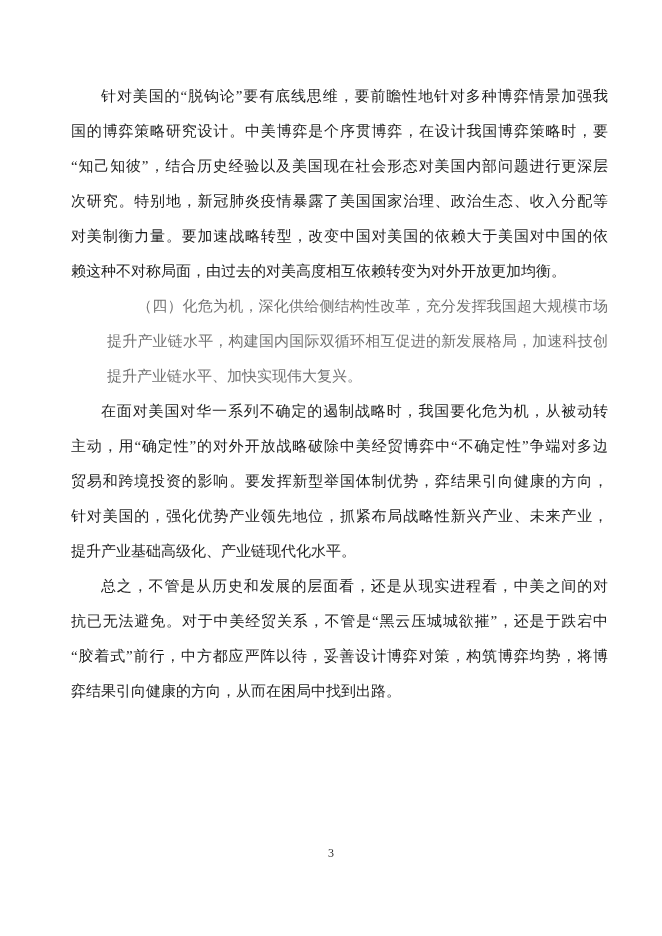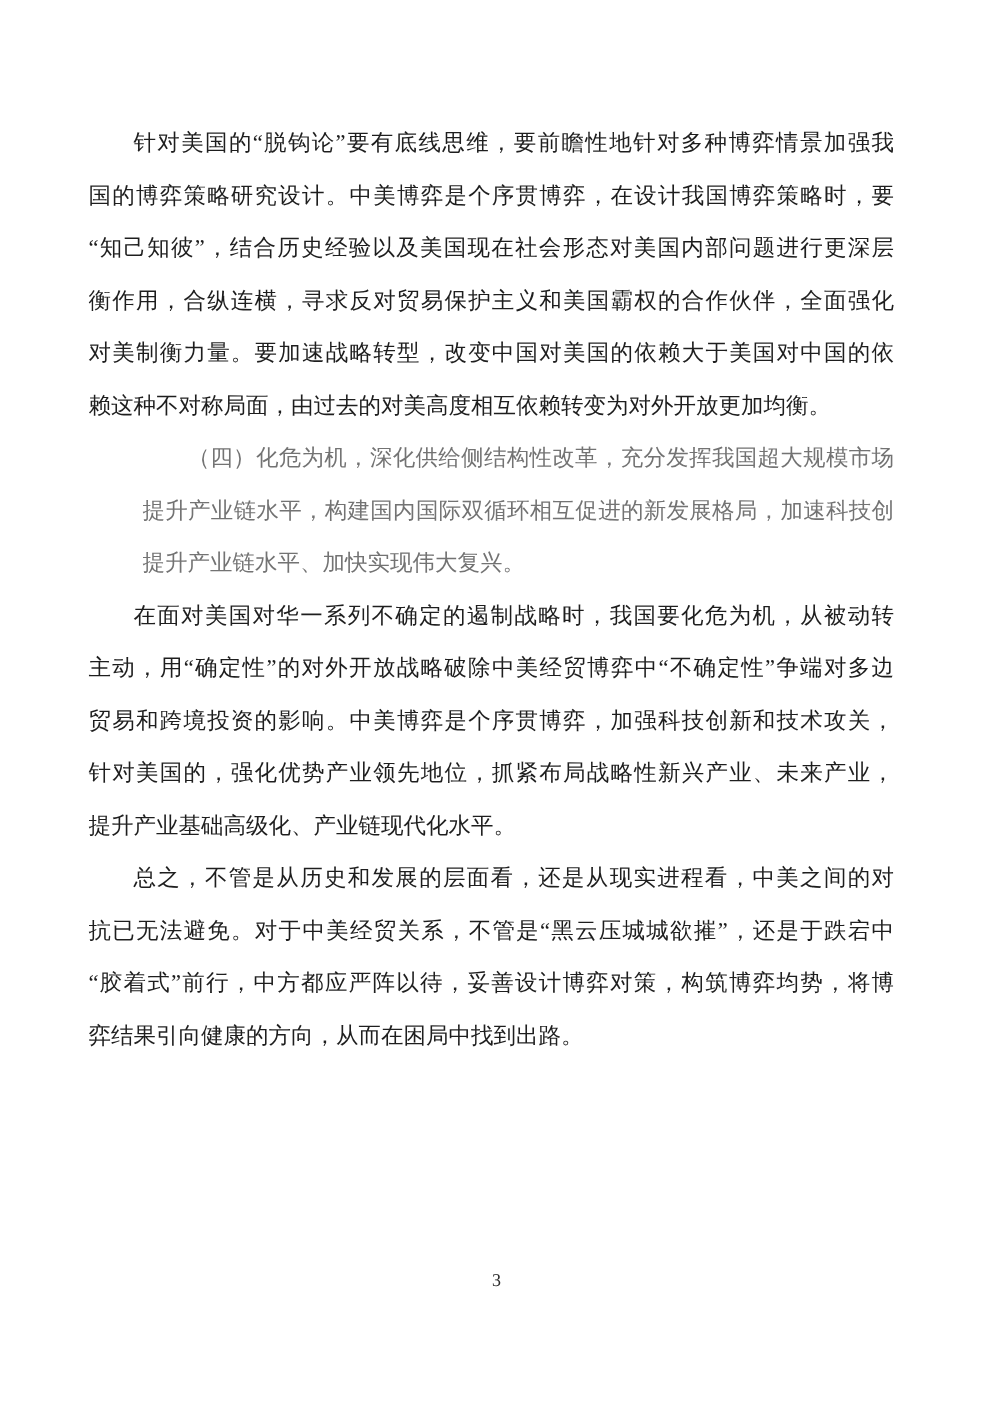--- a/index.html
+++ b/index.html
@@ -11,21 +11,21 @@
     position: relative;
     width: 662px;
     height: 936px;
     background: #ffffff;
     overflow: hidden;
     font-family: "Liberation Serif", "DejaVu Serif", serif;
     color: #1e1e1e;
   }
   .text-area {
     position: absolute;
-    left: 59px;
+    left: 71px;
     top: 79px;
     width: 537px;
   }
   .para {
     margin: 0;
     padding: 0;
   }
   .line {
     height: 35px;
     line-height: 35px;
@@ -64,35 +64,35 @@
 <body>
 
 <div class="page">
 
   <div class="text-area">
 
     <div class="para">
       <div class="line first">针对美国的“脱钩论”要有底线思维，要前瞻性地针对多种博弈情景加强我</div>
       <div class="line">国的博弈策略研究设计。中美博弈是个序贯博弈，在设计我国博弈策略时，要</div>
       <div class="line">“知己知彼”，结合历史经验以及美国现在社会形态对美国内部问题进行更深层</div>
-      <div class="line">衡作用，合纵连横，寻求反对贸易保护主义和美国霸权的合作伙伴，全面强化</div>
+      <div class="line">次研究。特别地，新冠肺炎疫情暴露了美国国家治理、政治生态、收入分配等</div>
       <div class="line">对美制衡力量。要加速战略转型，改变中国对美国的依赖大于美国对中国的依</div>
       <div class="line last">赖这种不对称局面，由过去的对美高度相互依赖转变为对外开放更加均衡。</div>
     </div>
 
     <div class="para heading">
       <div class="line first">（四）化危为机，深化供给侧结构性改革，充分发挥我国超大规模市场优</div>
       <div class="line">提升产业链水平，构建国内国际双循环相互促进的新发展格局，加速科技创新、</div>
       <div class="line last">提升产业链水平、加快实现伟大复兴。</div>
     </div>
 
     <div class="para">
       <div class="line first">在面对美国对华一系列不确定的遏制战略时，我国要化危为机，从被动转</div>
       <div class="line">主动，用“确定性”的对外开放战略破除中美经贸博弈中“不确定性”争端对多边</div>
-      <div class="line">贸易和跨境投资的影响。中美博弈是个序贯博弈，加强科技创新和技术攻关，</div>
+      <div class="line">贸易和跨境投资的影响。要发挥新型举国体制优势，弈结果引向健康的方向，</div>
       <div class="line">针对美国的，强化优势产业领先地位，抓紧布局战略性新兴产业、未来产业，</div>
       <div class="line last">提升产业基础高级化、产业链现代化水平。</div>
     </div>
 
     <div class="para">
       <div class="line first">总之，不管是从历史和发展的层面看，还是从现实进程看，中美之间的对</div>
       <div class="line">抗已无法避免。对于中美经贸关系，不管是“黑云压城城欲摧”，还是于跌宕中</div>
       <div class="line">“胶着式”前行，中方都应严阵以待，妥善设计博弈对策，构筑博弈均势，将博</div>
       <div class="line last">弈结果引向健康的方向，从而在困局中找到出路。</div>
     </div>

